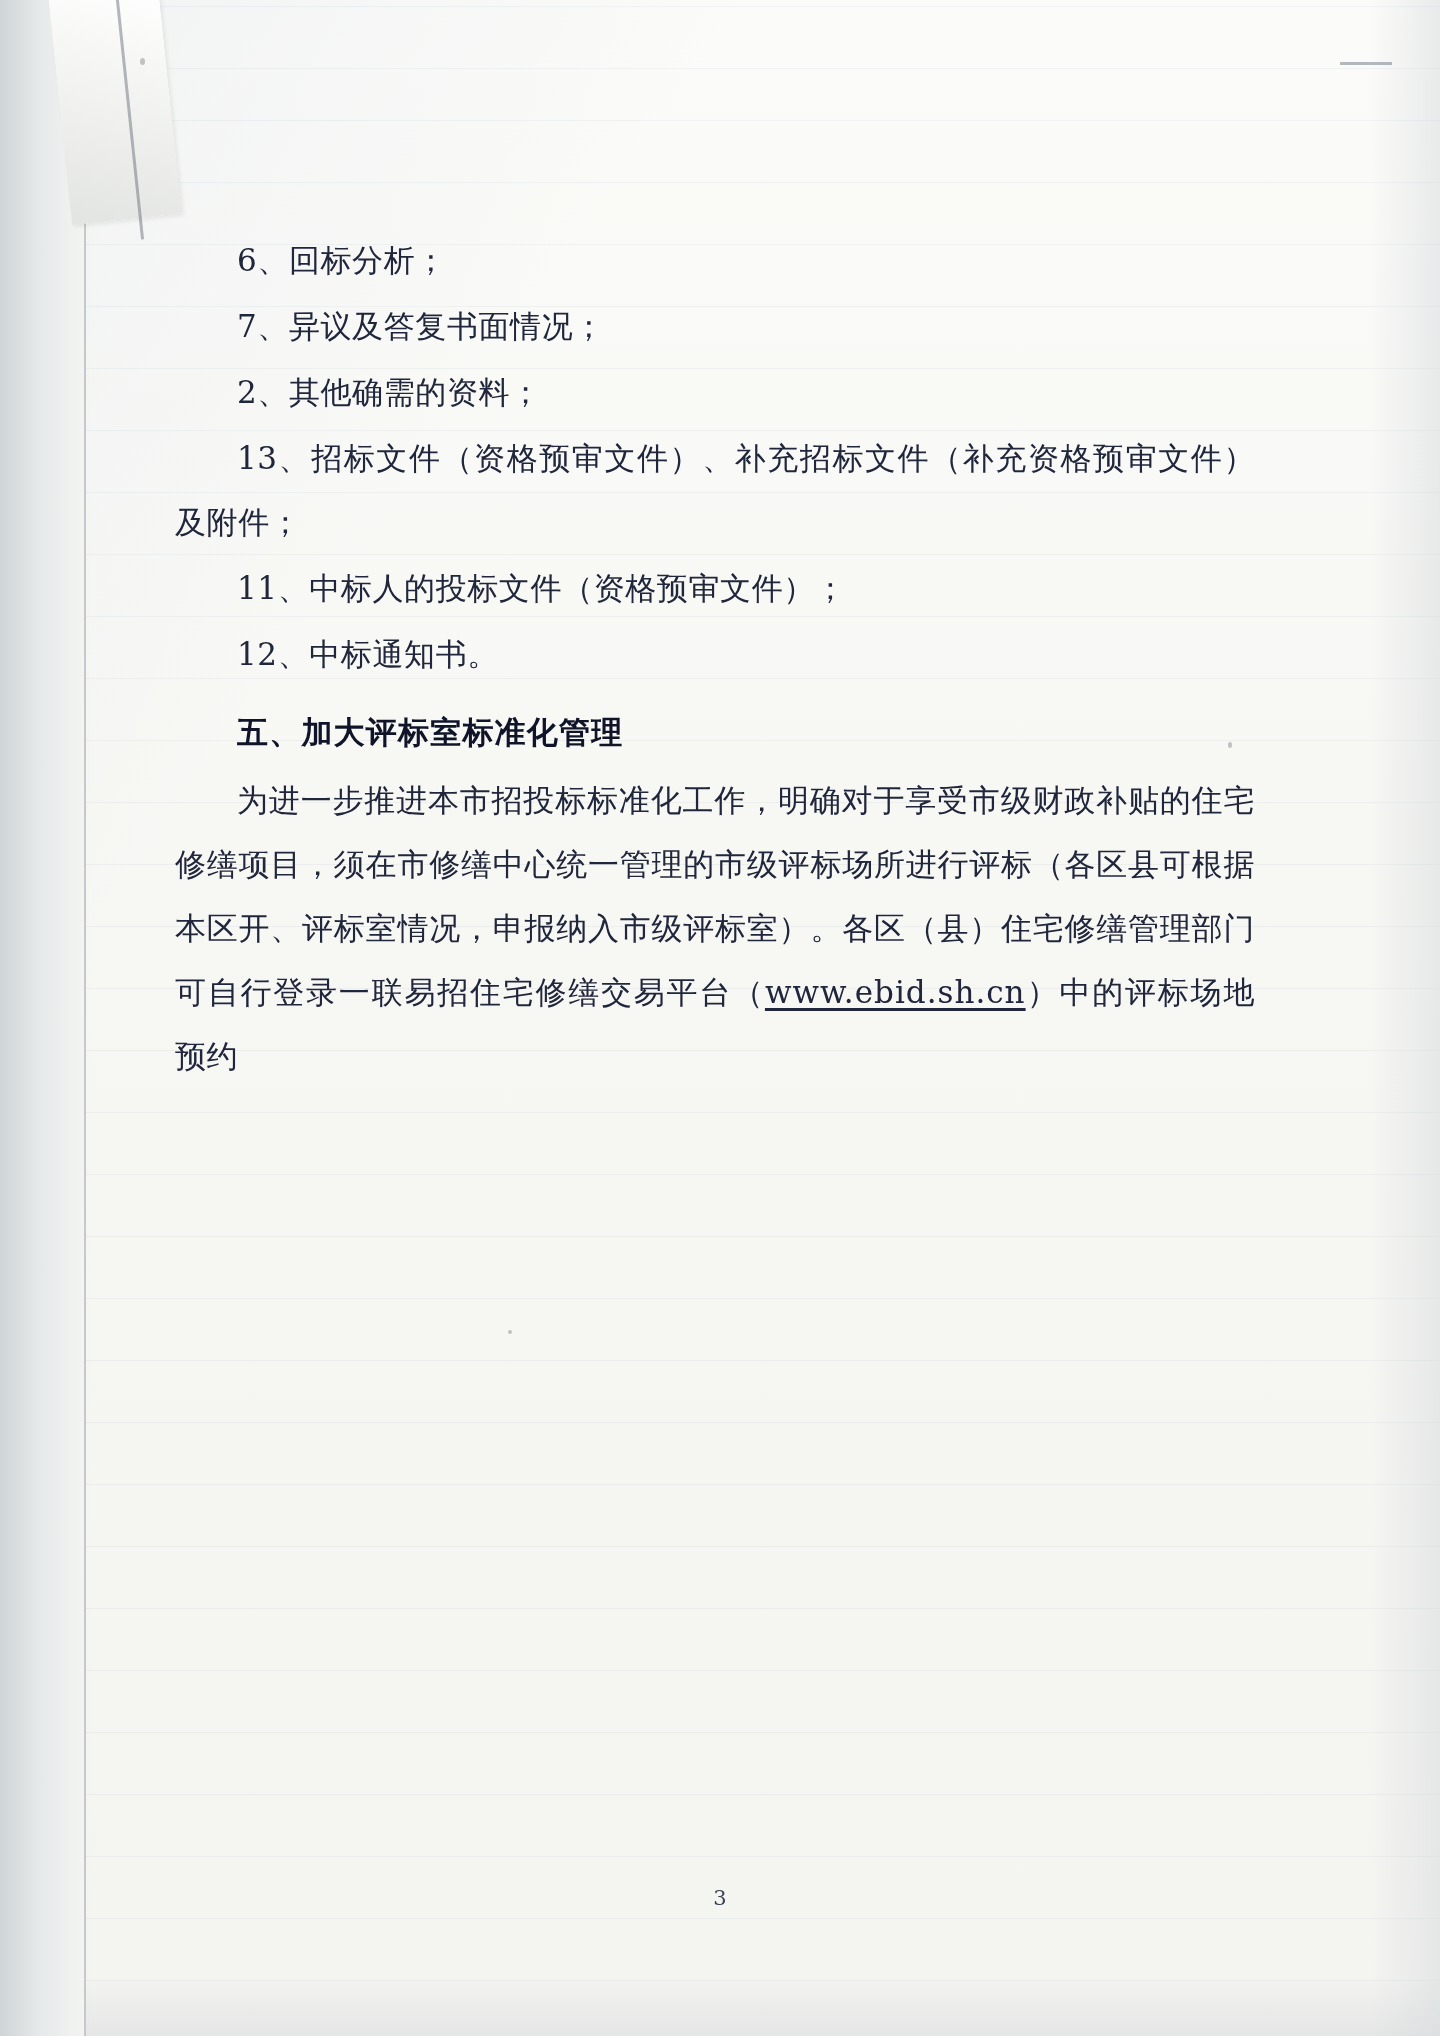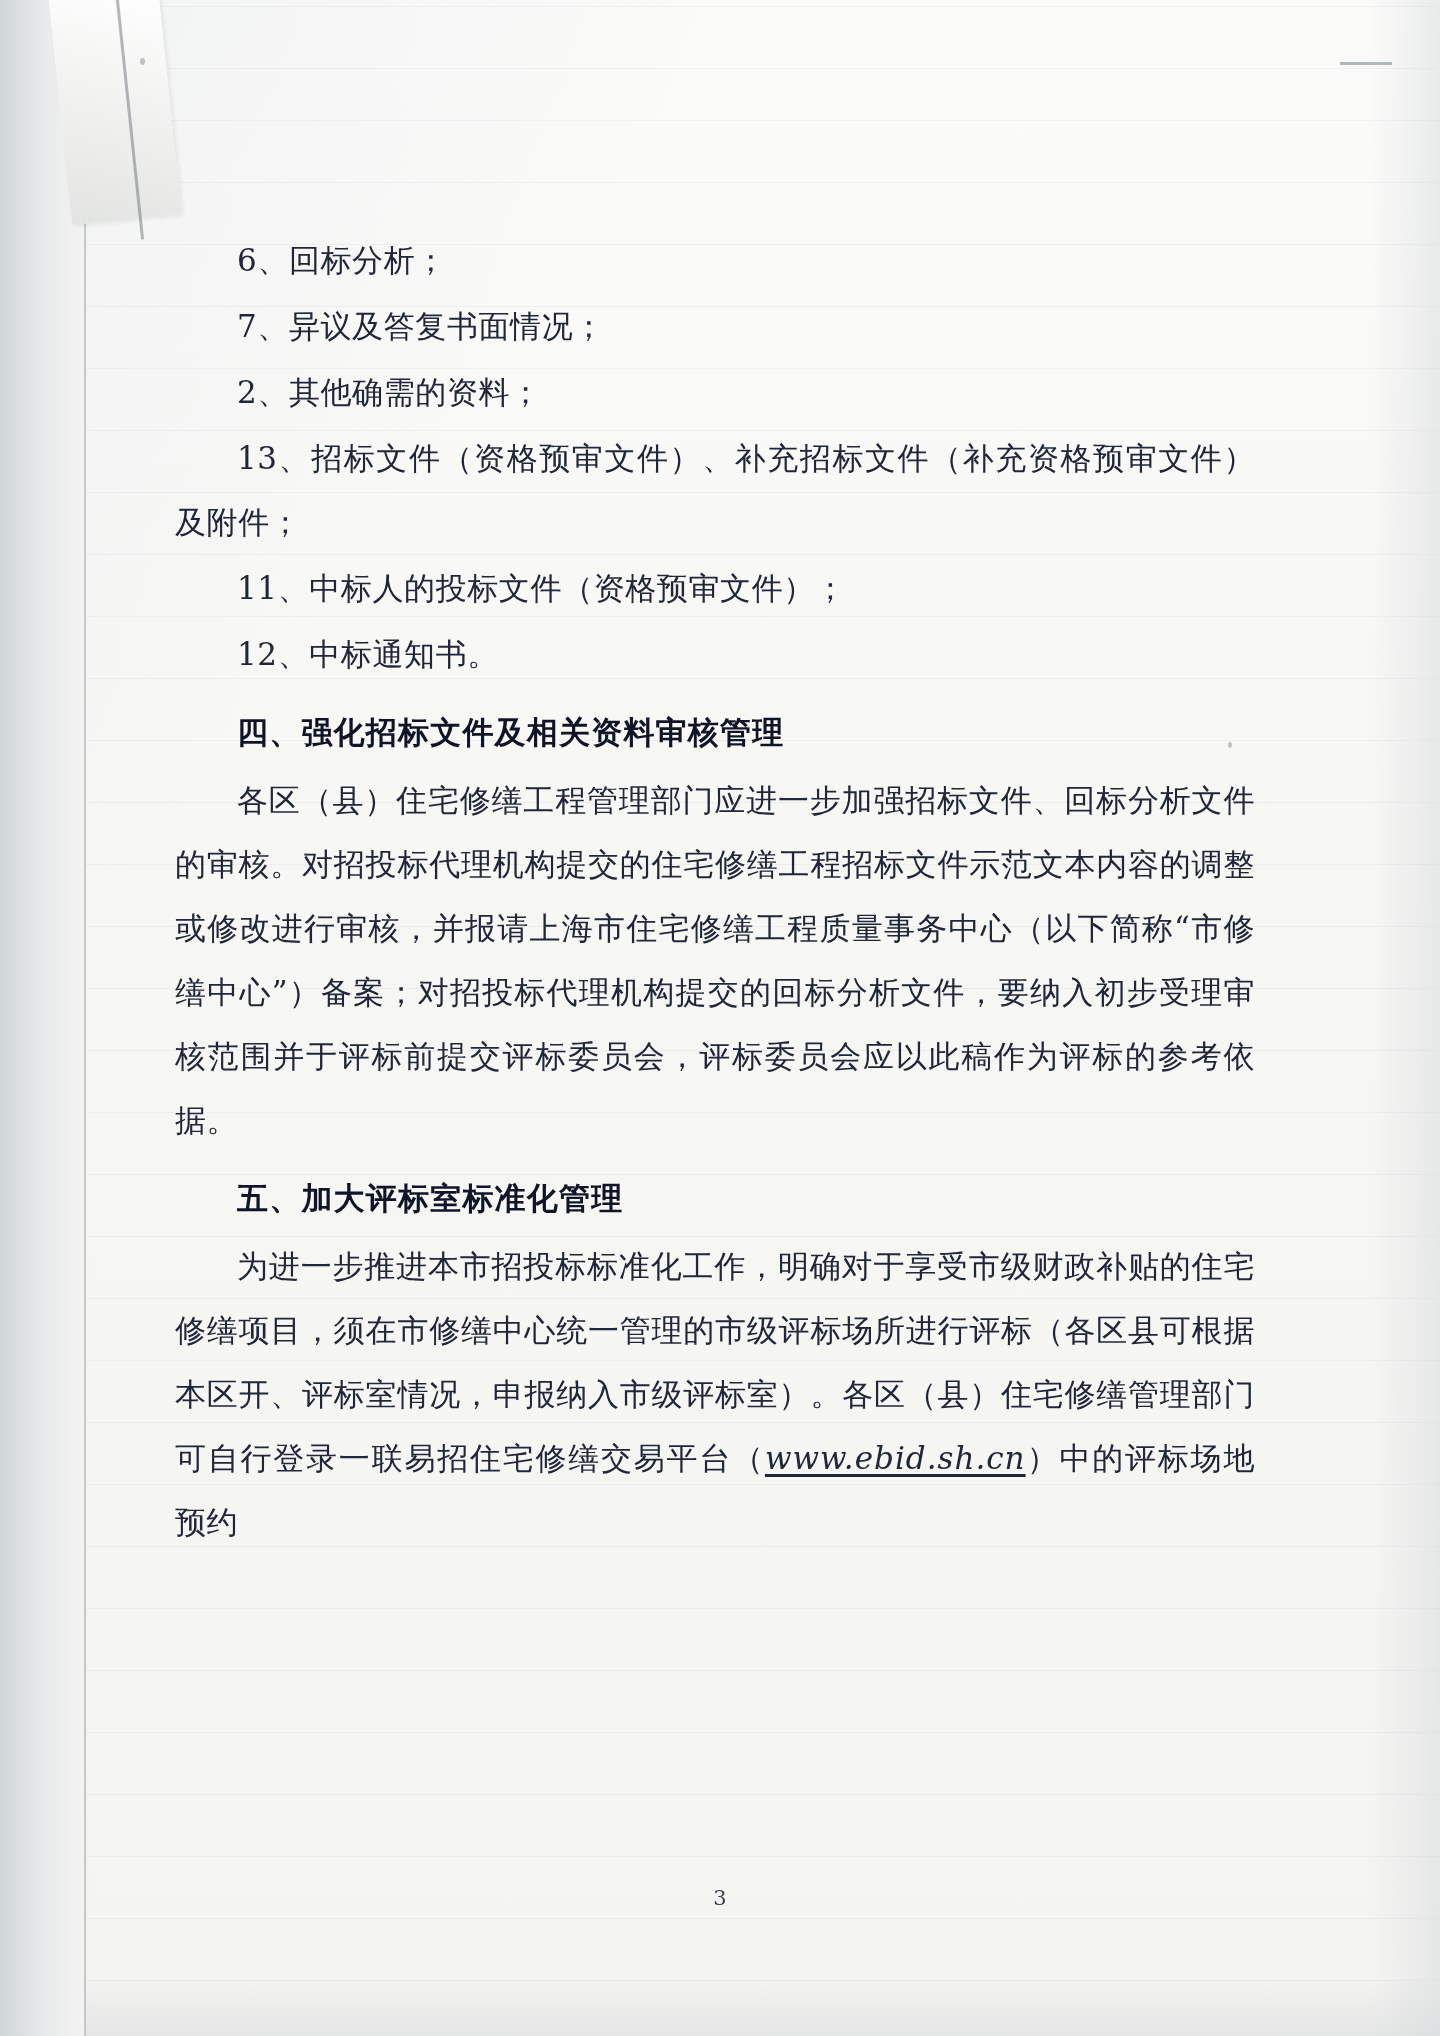--- a/index.html
+++ b/index.html
@@ -119,21 +119,20 @@
     margin: 14px 0 4px 0;
     font-family: "DejaVu Sans", sans-serif;
   }
 
   .block { margin-bottom: 6px; }
 
   .url {
     text-decoration: underline;
     text-underline-offset: 5px;
     letter-spacing: 1px;
-    font-style: italic;
   }
 
   .page-number {
     position: absolute;
     left: 0; right: 0;
     top: 1886px;
     text-align: center;
     font-size: 21px;
     color: #3b4254;
     font-family: "DejaVu Serif", serif;
@@ -162,24 +161,20 @@
 
     <div class="block">
       <p class="para indent">6、回标分析；</p>
       <p class="para indent">7、异议及答复书面情况；</p>
       <p class="para indent">2、其他确需的资料；</p>
       <p class="para indent">13、招标文件（资格预审文件）、补充招标文件（补充资格预审文件）及附件；</p>
       <p class="para indent">11、中标人的投标文件（资格预审文件）；</p>
       <p class="para indent">12、中标通知书。</p>
     </div>
 
-    <div class="block">
-      <h2 class="heading">四、强化招标文件及相关资料审核管理</h2>
-      <p class="para indent">各区（县）住宅修缮工程管理部门应进一步加强招标文件、回标分析文件的审核。对招投标代理机构提交的住宅修缮工程招标文件示范文本内容的调整或修改进行审核，并报请上海市住宅修缮工程质量事务中心（以下简称“市修缮中心”）备案；对招投标代理机构提交的回标分析文件，要纳入初步受理审核范围并于评标前提交评标委员会，评标委员会应以此稿作为评标的参考依据。</p>
-    </div>
 
     <div class="block">
       <h2 class="heading">五、加大评标室标准化管理</h2>
       <p class="para indent"><span>为进一步推进本市招投标标准化工作，明确对于享受市级财政补贴的住宅修缮项目，须在市修缮中心统一管理的市级评标场所进行评标（各区县可根据本区开、评标室情况，申报纳入市级评标室）。各区（县）住宅修缮管理部门可自行登录一联易招住宅修缮交易平台（</span><span class="url">www.ebid.sh.cn</span><span>）中的评标场地预约</span></p>
     </div>
 
   </div>
 
   <div class="page-number">3</div>
 </div>

